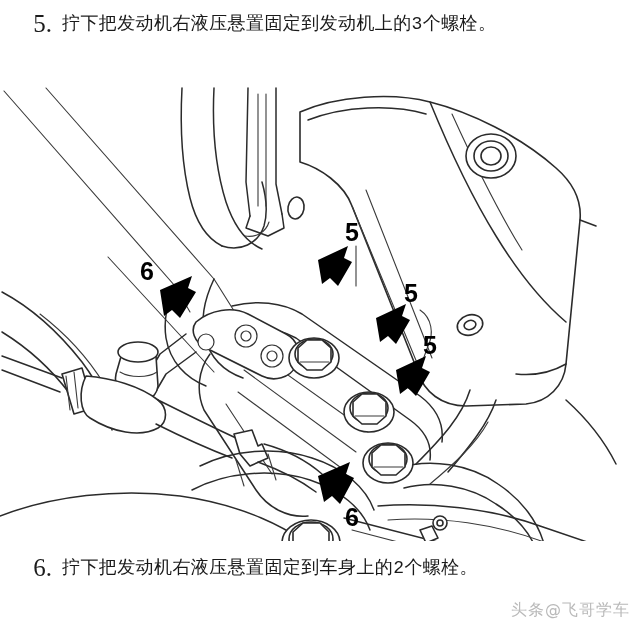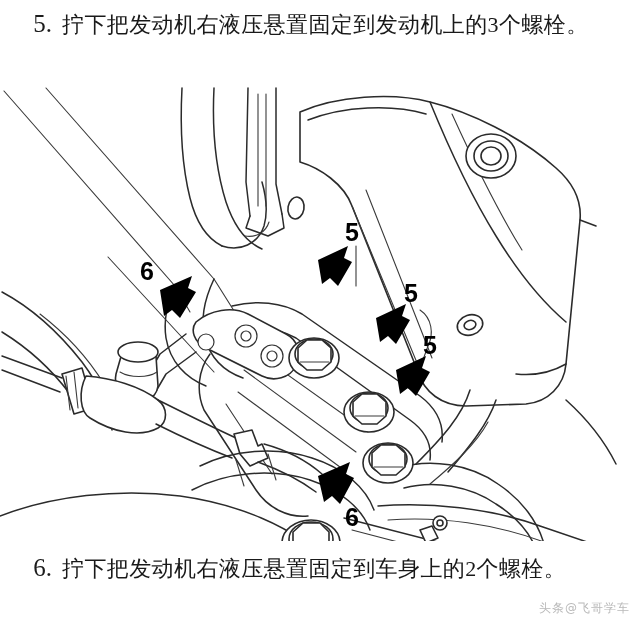--- a/index.html
+++ b/index.html
@@ -38,24 +38,24 @@
     text-align: right;
     padding-right: 10px;
     box-sizing: border-box;
     font-size: 25px;
     line-height: 36px;
     font-family: "Liberation Serif", "DejaVu Serif", serif;
     color: #1c1c1c;
   }
   .step-text {
     flex: 1 1 auto;
-    font-size: 22px;
+    font-size: 18px;
     line-height: 37px;
     letter-spacing: 0.4px;
-    font-family: Liberation Serif, serif;
+    font-family: Liberation Mono, monospace;
     color: #191919;
     padding-right: 6px;
   }
   #step-top { top: 6px; }
   #step-bottom { top: 550px; }
 
   
   .illustration {
     position: absolute;
     left: 0;
@@ -80,21 +80,21 @@
     letter-spacing: 0.5px;
     color: #111111;
   }
 
   
   .watermark {
     position: absolute;
     right: 10px;
     top: 600px;
     font-family: "DejaVu Sans", "Liberation Sans", sans-serif;
-    font-size: 12px;
+    font-size: 16px;
     letter-spacing: 1px;
     color: #b9b9b9;
     white-space: nowrap;
   }
 
   
   .callout-text {
     font-family: "Liberation Sans", "DejaVu Sans", sans-serif;
     font-size: 25px;
     font-weight: bold;

